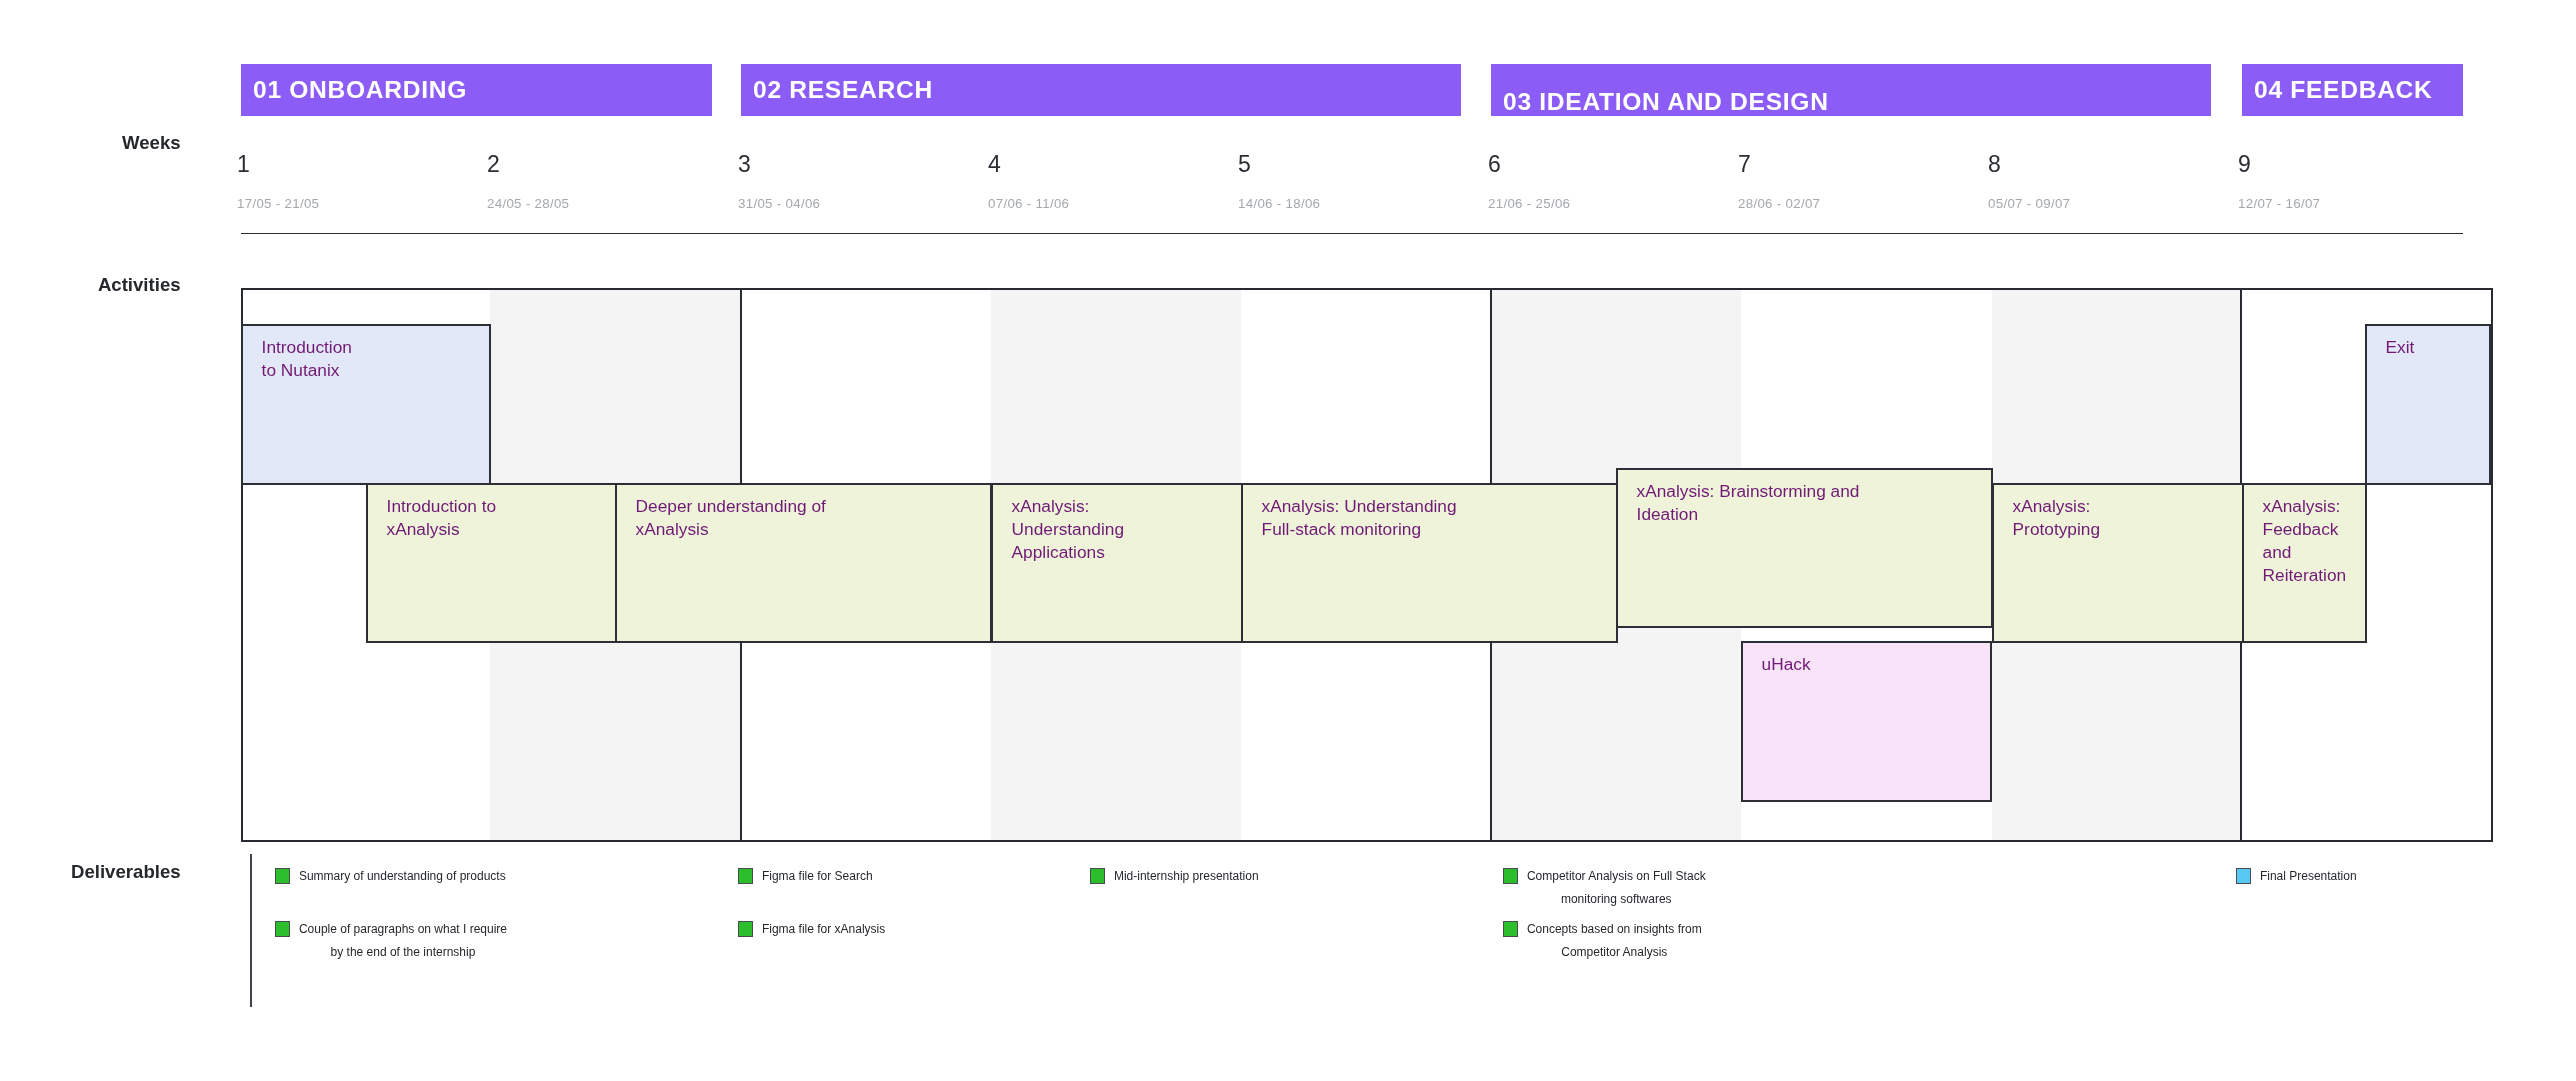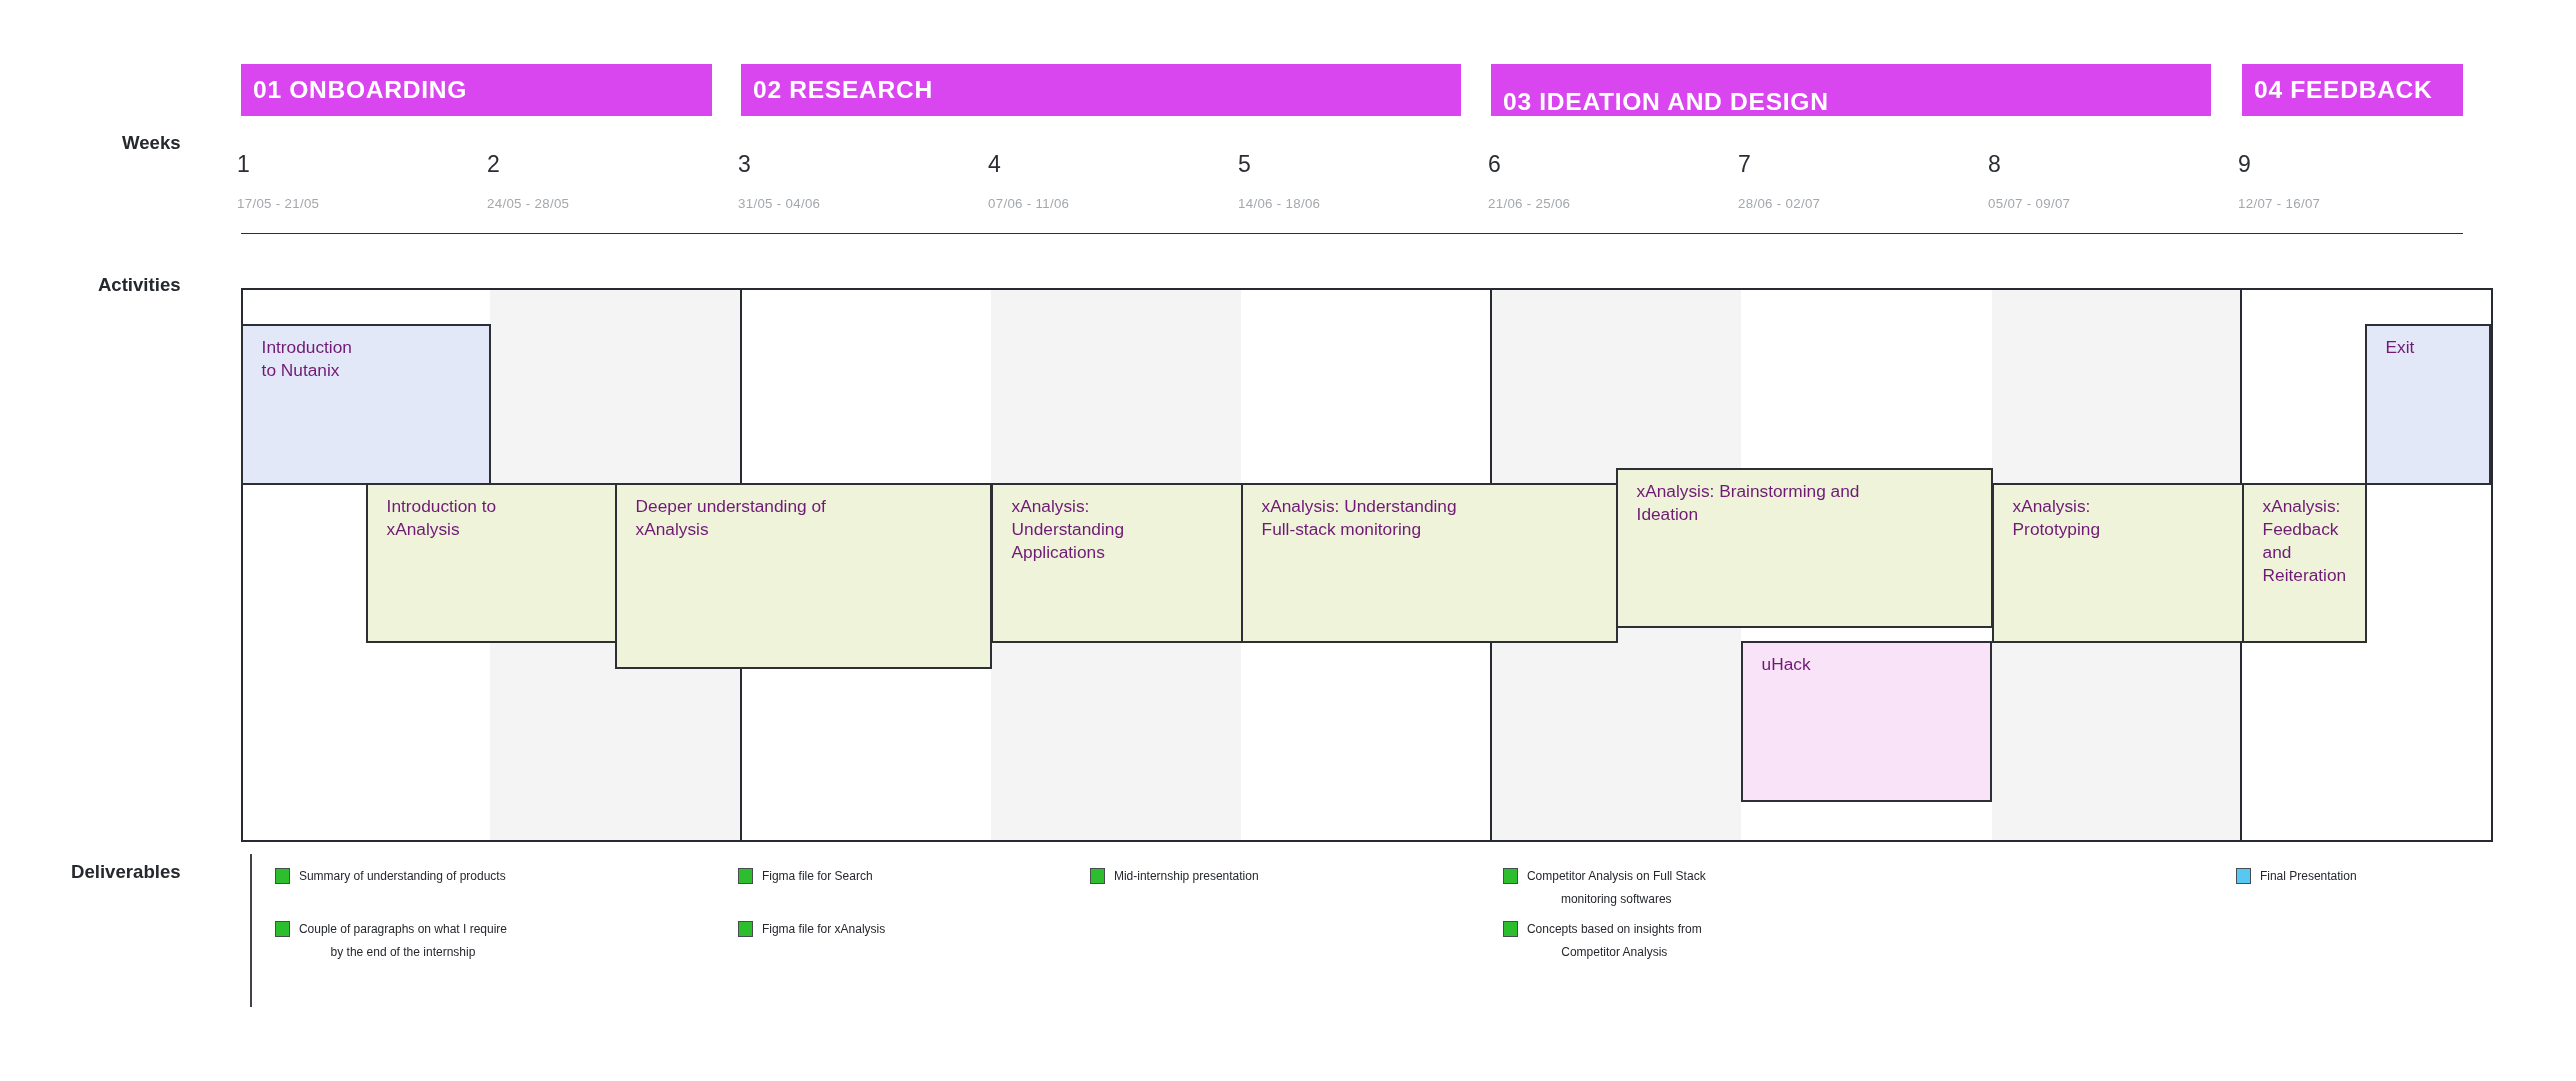--- a/index.html
+++ b/index.html
@@ -1,20 +1,20 @@
 <!DOCTYPE html>
 <html style="font-size:10.6px"><head>
 <meta charset="utf-8">
 <style>
   html,body{margin:0;padding:0;background:#ffffff;}
   .canvas{position:relative;width:2576px;height:1081px;background:#ffffff;overflow:hidden;
           font-family:"Liberation Sans", sans-serif;color:#25282d;}
   .side-label{position:absolute;left:26.6px;width:154px;text-align:right;
               font-size:18.6px;font-weight:600;color:#25282d;}
-  .phase-bar{position:absolute;top:64px;height:52px;background:#d946ef;
+  .phase-bar{position:absolute;top:64px;height:52px;background:#8b5cf6;
              display:flex;align-items:center;}
   .phase-bar span{color:#ffffff;font-size:24.6px;font-weight:bold;letter-spacing:0.7px;
                   padding-left:12px;white-space:nowrap;}
   .week-cell{position:absolute;top:150px;width:246px;}
   .week-num{font-size:23px;font-weight:400;color:#2a2d33;line-height:29px;}
   .week-dates{margin-top:17.3px;font-size:13.3px;color:#a4a8ac;letter-spacing:0.3px;white-space:nowrap;}
   .header-rule{position:absolute;left:241px;top:233px;width:2222px;height:1.3px;background:#2b2f35;}
   .grid-box{position:absolute;left:241px;top:288px;width:2252px;height:554px;
             border:2px solid #272b31;box-sizing:border-box;background:#ffffff;}
   .week-shade{position:absolute;top:290px;height:550px;width:250px;background:#f4f4f5;z-index:1;}
@@ -108,21 +108,21 @@
 to Nutanix</div>
   </div>
   <div class="block blue" style="left:2365px;top:324px;width:126px;height:161px;">
     <div class="block-label">Exit</div>
   </div>
 
   <div class="block green" style="left:366px;top:483px;width:252px;height:160px;">
     <div class="block-label">Introduction to
 xAnalysis</div>
   </div>
-  <div class="block green" style="left:615px;top:483px;width:377px;height:186px;">
+  <div class="block green" style="left:615px;top:483px;width:377px;height:160px;">
     <div class="block-label">Deeper understanding of
 xAnalysis</div>
   </div>
   <div class="block green" style="left:991px;top:483px;width:253px;height:160px;">
     <div class="block-label">xAnalysis:
 Understanding
 Applications</div>
   </div>
   <div class="block green" style="left:1241px;top:483px;width:377px;height:160px;">
     <div class="block-label">xAnalysis: Understanding

